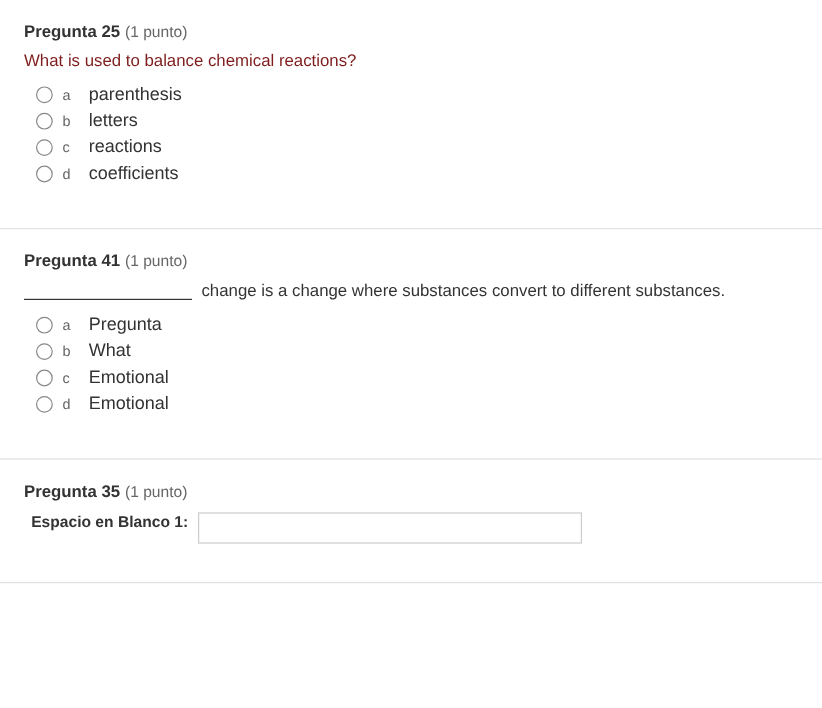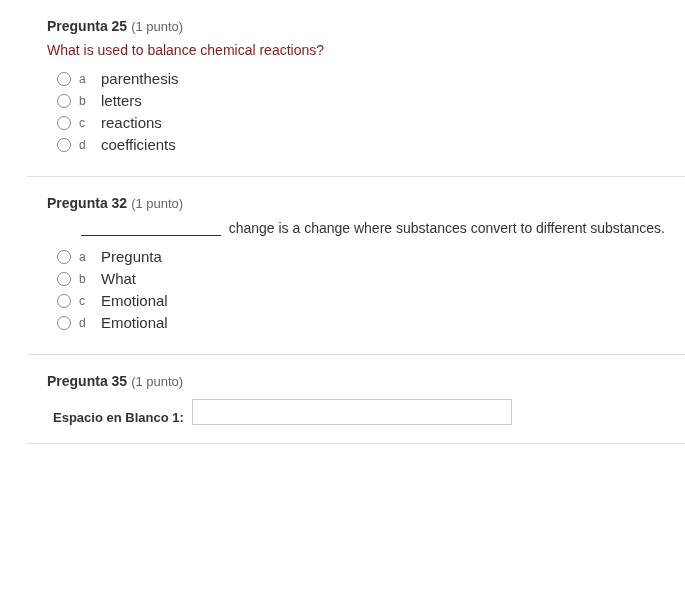--- a/index.html
+++ b/index.html
@@ -5,23 +5,22 @@
     * { box-sizing: border-box; margin: 0; padding: 0; }
     body {
       font-family: Arial, sans-serif;
       background: #fff;
       color: #333;
       font-size: 14px;
       width: 685px;
       min-height: 590px;
     }
     .question-block {
-      padding: 18px 20px 18px 20px;
+      padding: 18px 20px 32px 20px;
       border-bottom: 1px solid #e0e0e0;
-      margin-left: 27px;
     }
     .question-header {
       margin-bottom: 8px;
     }
     .question-title {
       font-weight: bold;
       font-size: 14px;
       display: inline;
     }
     .question-points {
@@ -32,21 +31,20 @@
     }
     .question-text {
       font-size: 14px;
       margin-bottom: 12px;
       color: #7f1d1d;
     }
     .question-text-blank {
       font-size: 14px;
       margin-bottom: 12px;
       color: #333;
-      text-align: right;
     }
     .blank-line {
       display: inline-block;
       width: 140px;
       border-bottom: 1px solid #333;
       margin-right: 4px;
       vertical-align: bottom;
     }
     .short-blank {
       display: inline-block;
@@ -80,21 +78,21 @@
       color: #666;
       width: 14px;
       flex-shrink: 0;
     }
     .option-text {
       font-size: 15px;
       color: #333;
     }
     .fill-blank-row {
       display: flex;
-      align-items: flex-end;
+      align-items: flex-start;
       margin-top: 10px;
       gap: 8px;
       margin-left: 6px;
     }
     .fill-blank-label {
       font-weight: bold;
       font-size: 13px;
       white-space: nowrap;
     }
     .fill-blank-input {
@@ -133,21 +131,21 @@
     <li class="option-item">
       <span class="radio-circle"></span>
       <span class="option-label">d</span>
       <span class="option-text">coefficients</span>
     </li>
   </ul>
 </div>
 
 <div class="question-block">
   <div class="question-header">
-    <span class="question-title">Pregunta 32</span><span class="question-points">(1 punto)</span>
+    <span class="question-title">Pregunta 41</span><span class="question-points">(1 punto)</span>
   </div>
   <div class="question-text-blank">
     <span class="blank-line">&nbsp;</span>
     <span>change is a change where substances convert to different substances.</span>
   </div>
   <ul class="options-list">
     <li class="option-item">
       <span class="radio-circle"></span>
       <span class="option-label">a</span>
       <span class="option-text">Pregunta</span>

